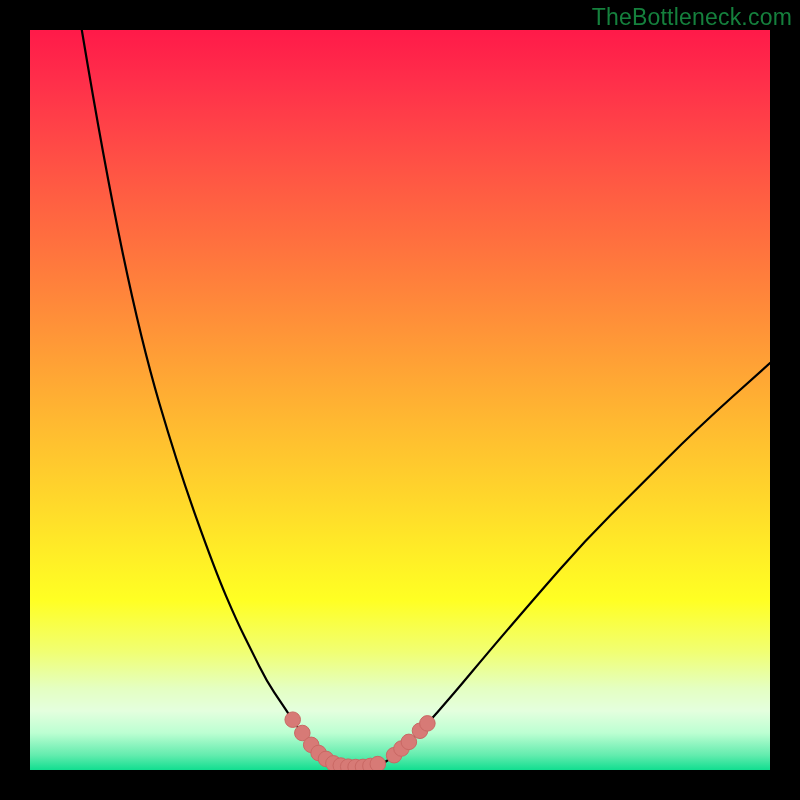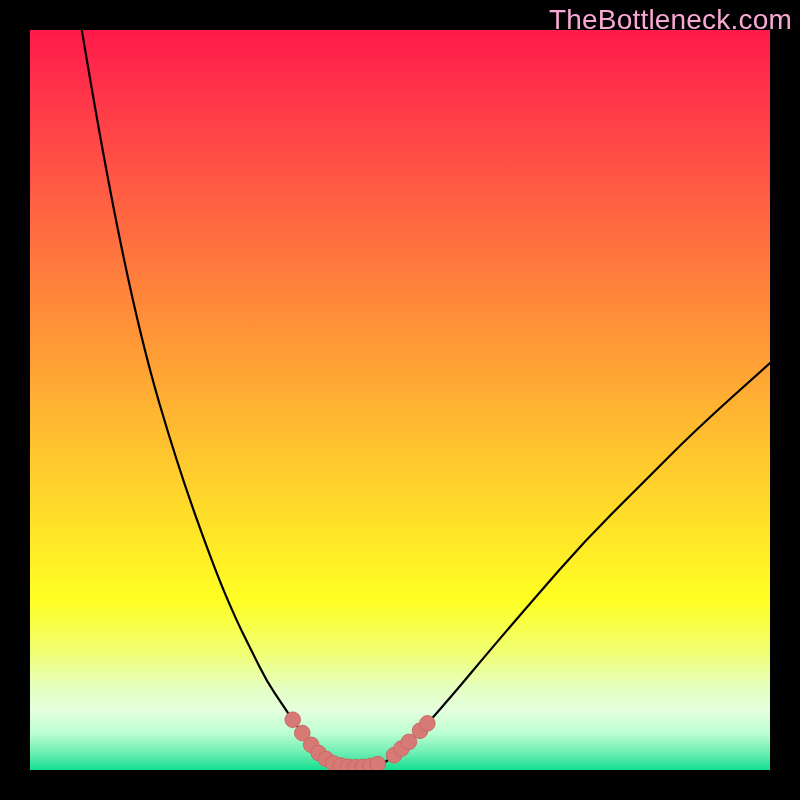--- a/index.html
+++ b/index.html
@@ -59,22 +59,22 @@
   svg.curves {
     position: absolute;
     inset: 0;
     width: 740px;
     height: 740px;
   }
   .watermark {
     position: absolute;
     top: 4px;
     right: 8px;
-    color: #f9a8d4;
-    font-size: 28px;
+    color: #15803d;
+    font-size: 23px;
     font-weight: 400;
     letter-spacing: 0.2px;
   }
 </style>
 </head>
 <body>
 
 <div class="frame">
   <div class="plot">
     <div class="gradient"></div>

